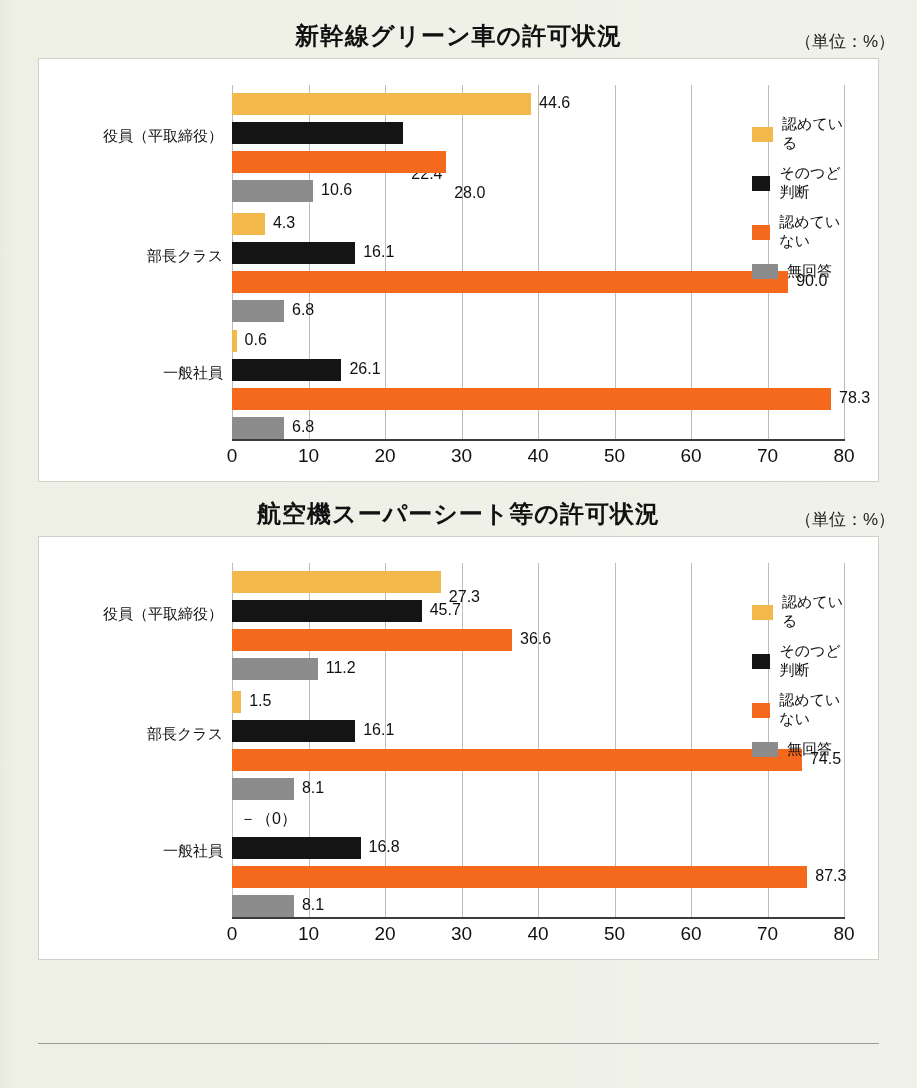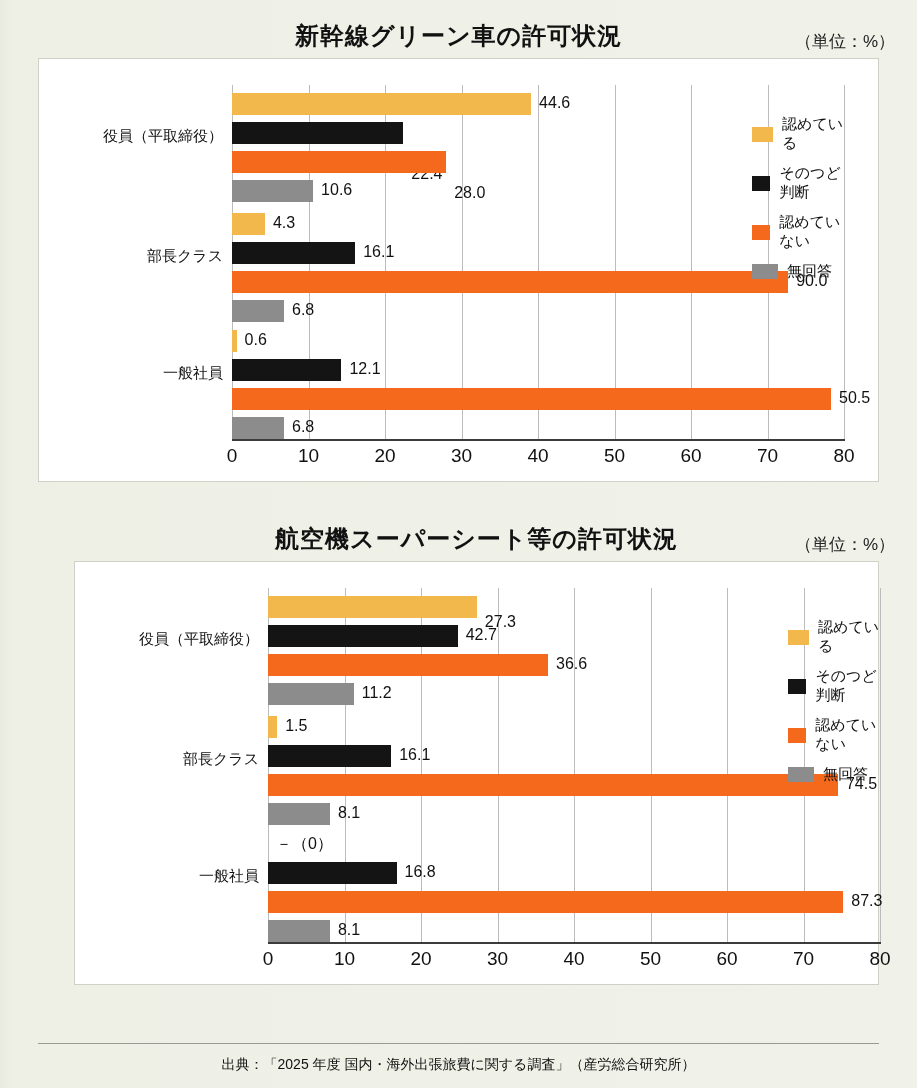--- a/index.html
+++ b/index.html
@@ -172,23 +172,23 @@
           <div class="bar-value" style="left: 40.895px; top: 129px;">4.3</div>
           <div class="bar" style="left: 0px; top: 157px; width: 123.165px; background: rgb(20, 20, 20);"></div>
           <div class="bar-value" style="left: 131.165px; top: 158px;">16.1</div>
           <div class="bar" style="left: 0px; top: 186px; width: 556.155px; background: rgb(244, 105, 28);"></div>
           <div class="bar-value" style="left: 564.155px; top: 187px;">90.0</div>
           <div class="bar" style="left: 0px; top: 215px; width: 52.02px; background: rgb(140, 140, 140);"></div>
           <div class="bar-value" style="left: 60.02px; top: 216px;">6.8</div>
           <div class="bar" style="left: 0px; top: 245px; width: 4.59px; background: rgb(242, 184, 75);"></div>
           <div class="bar-value" style="left: 12.59px; top: 246px;">0.6</div>
           <div class="bar" style="left: 0px; top: 274px; width: 109.395px; background: rgb(20, 20, 20);"></div>
-          <div class="bar-value" style="left: 117.395px; top: 275px;">12.1</div>
+          <div class="bar-value" style="left: 117.395px; top: 275px;">26.1</div>
           <div class="bar" style="left: 0px; top: 303px; width: 598.995px; background: rgb(244, 105, 28);"></div>
-          <div class="bar-value" style="left: 606.995px; top: 304px;">50.5</div>
+          <div class="bar-value" style="left: 606.995px; top: 304px;">78.3</div>
           <div class="bar" style="left: 0px; top: 332px; width: 52.02px; background: rgb(140, 140, 140);"></div>
           <div class="bar-value" style="left: 60.02px; top: 333px;">6.8</div>
           <div class="legend" style="left: 520px; top: 30px;">
             <div class="legend-item">
               <span class="legend-swatch" style="background: rgb(242, 184, 75);"></span>
               <span class="legend-text">認めている</span>
             </div>
             <div class="legend-item">
               <span class="legend-swatch" style="background: rgb(20, 20, 20);"></span>
               <span class="legend-text">そのつど判断</span>
@@ -212,40 +212,40 @@
         <div class="tick-label" style="left: 575.5px;">50</div>
         <div class="tick-label" style="left: 652px;">60</div>
         <div class="tick-label" style="left: 728.5px;">70</div>
         <div class="tick-label" style="left: 805px;">80</div>
         <div class="group-label" style="top: 67.5px;">役員（平取締役）</div>
         <div class="group-label" style="top: 187.5px;">部長クラス</div>
         <div class="group-label" style="top: 304.5px;">一般社員</div>
       </div>
   </div>
 
-  <div class="chart-block" id="chart-1" style="padding-top:35px;margin-left:36px;">
+  <div class="chart-block" id="chart-1" style="padding-top:10px;">
     <div class="chart-title-row">
       <div class="chart-title">航空機スーパーシート等の許可状況</div>
       <div class="unit-label">（単位：%）</div>
     </div>
     <div class="plot-card">
       <div class="plot-area">
           <div class="gridline" style="left: 0px;"></div>
           <div class="gridline" style="left: 76.5px;"></div>
           <div class="gridline" style="left: 153px;"></div>
           <div class="gridline" style="left: 229.5px;"></div>
           <div class="gridline" style="left: 306px;"></div>
           <div class="gridline" style="left: 382.5px;"></div>
           <div class="gridline" style="left: 459px;"></div>
           <div class="gridline" style="left: 535.5px;"></div>
           <div class="gridline" style="left: 612px;"></div>
           <div class="bar" style="left: 0px; top: 8px; width: 208.845px; background: rgb(242, 184, 75);"></div>
           <div class="bar-value" style="left: 216.845px; top: 25px;">27.3</div>
           <div class="bar" style="left: 0px; top: 37px; width: 189.72px; background: rgb(20, 20, 20);"></div>
-          <div class="bar-value" style="left: 197.72px; top: 38px;">42.7</div>
+          <div class="bar-value" style="left: 197.72px; top: 38px;">45.7</div>
           <div class="bar" style="left: 0px; top: 66px; width: 279.99px; background: rgb(244, 105, 28);"></div>
           <div class="bar-value" style="left: 287.99px; top: 67px;">36.6</div>
           <div class="bar" style="left: 0px; top: 95px; width: 85.68px; background: rgb(140, 140, 140);"></div>
           <div class="bar-value" style="left: 93.68px; top: 96px;">11.2</div>
           <div class="bar" style="left: 0px; top: 128px; width: 9.18px; background: rgb(242, 184, 75);"></div>
           <div class="bar-value" style="left: 17.18px; top: 129px;">1.5</div>
           <div class="bar" style="left: 0px; top: 157px; width: 123.165px; background: rgb(20, 20, 20);"></div>
           <div class="bar-value" style="left: 131.165px; top: 158px;">16.1</div>
           <div class="bar" style="left: 0px; top: 186px; width: 569.925px; background: rgb(244, 105, 28);"></div>
           <div class="bar-value" style="left: 577.925px; top: 187px;">74.5</div>
@@ -287,14 +287,13 @@
         <div class="tick-label" style="left: 652px;">60</div>
         <div class="tick-label" style="left: 728.5px;">70</div>
         <div class="tick-label" style="left: 805px;">80</div>
         <div class="group-label" style="top: 67.5px;">役員（平取締役）</div>
         <div class="group-label" style="top: 187.5px;">部長クラス</div>
         <div class="group-label" style="top: 304.5px;">一般社員</div>
       </div>
   </div>
 
   <div class="source-rule"></div>
-  <div class="source-line">出典：「2025 年度 国内・海外出張旅費に関する調査」（産労総合研究所）</div>
 </div>
 
 </body></html>

